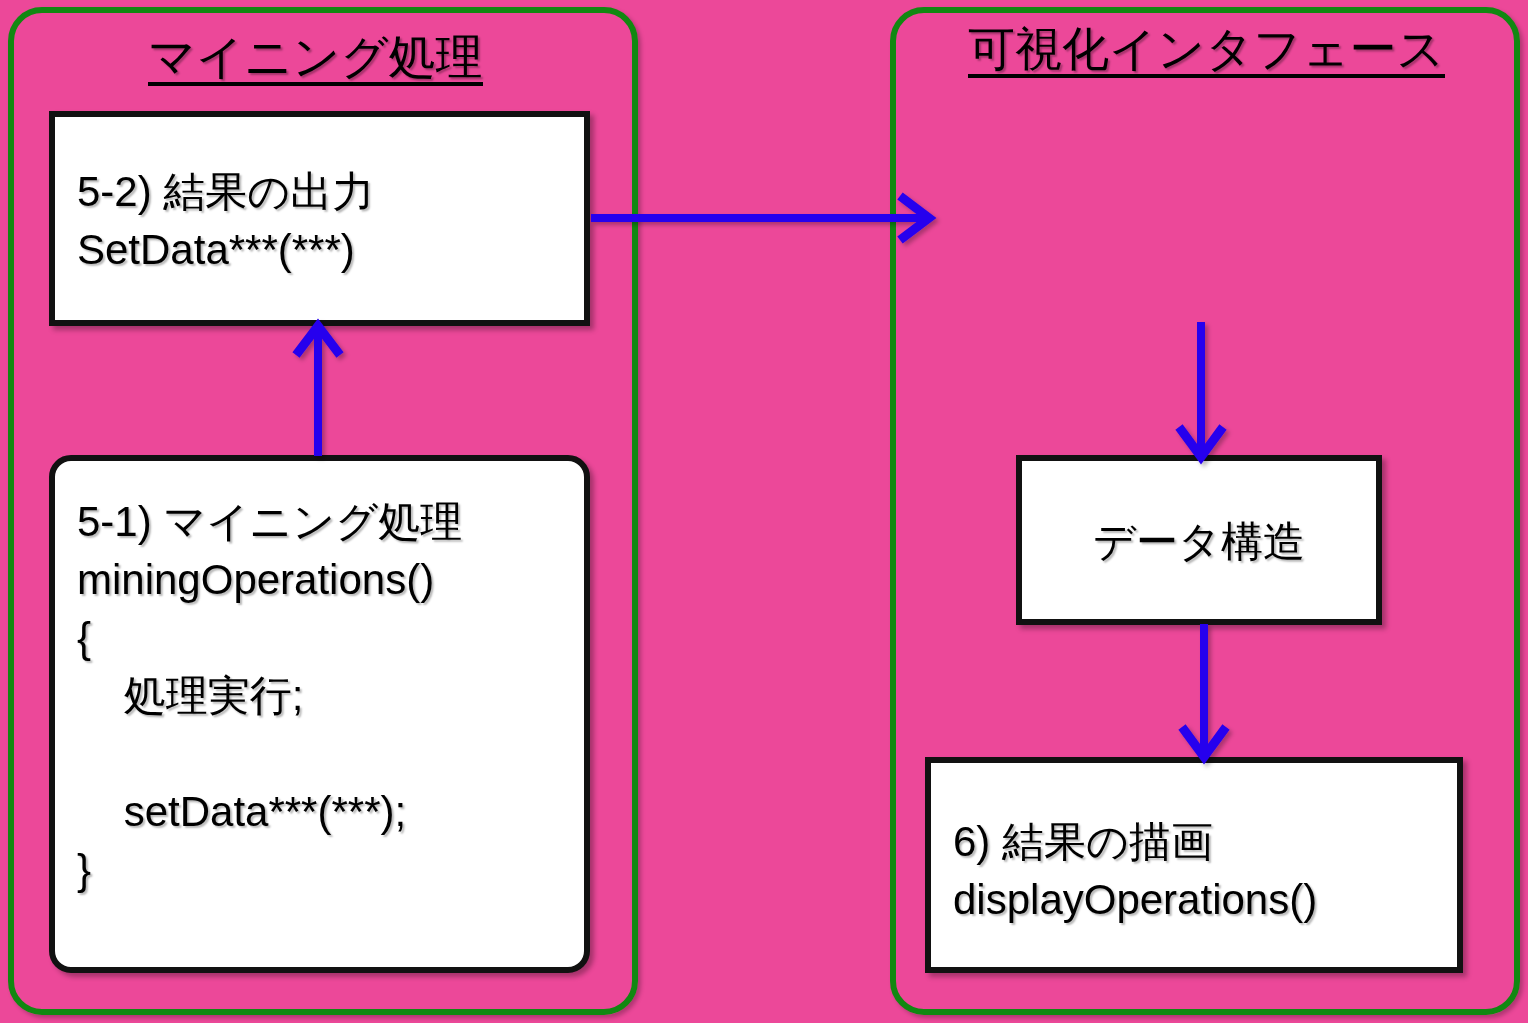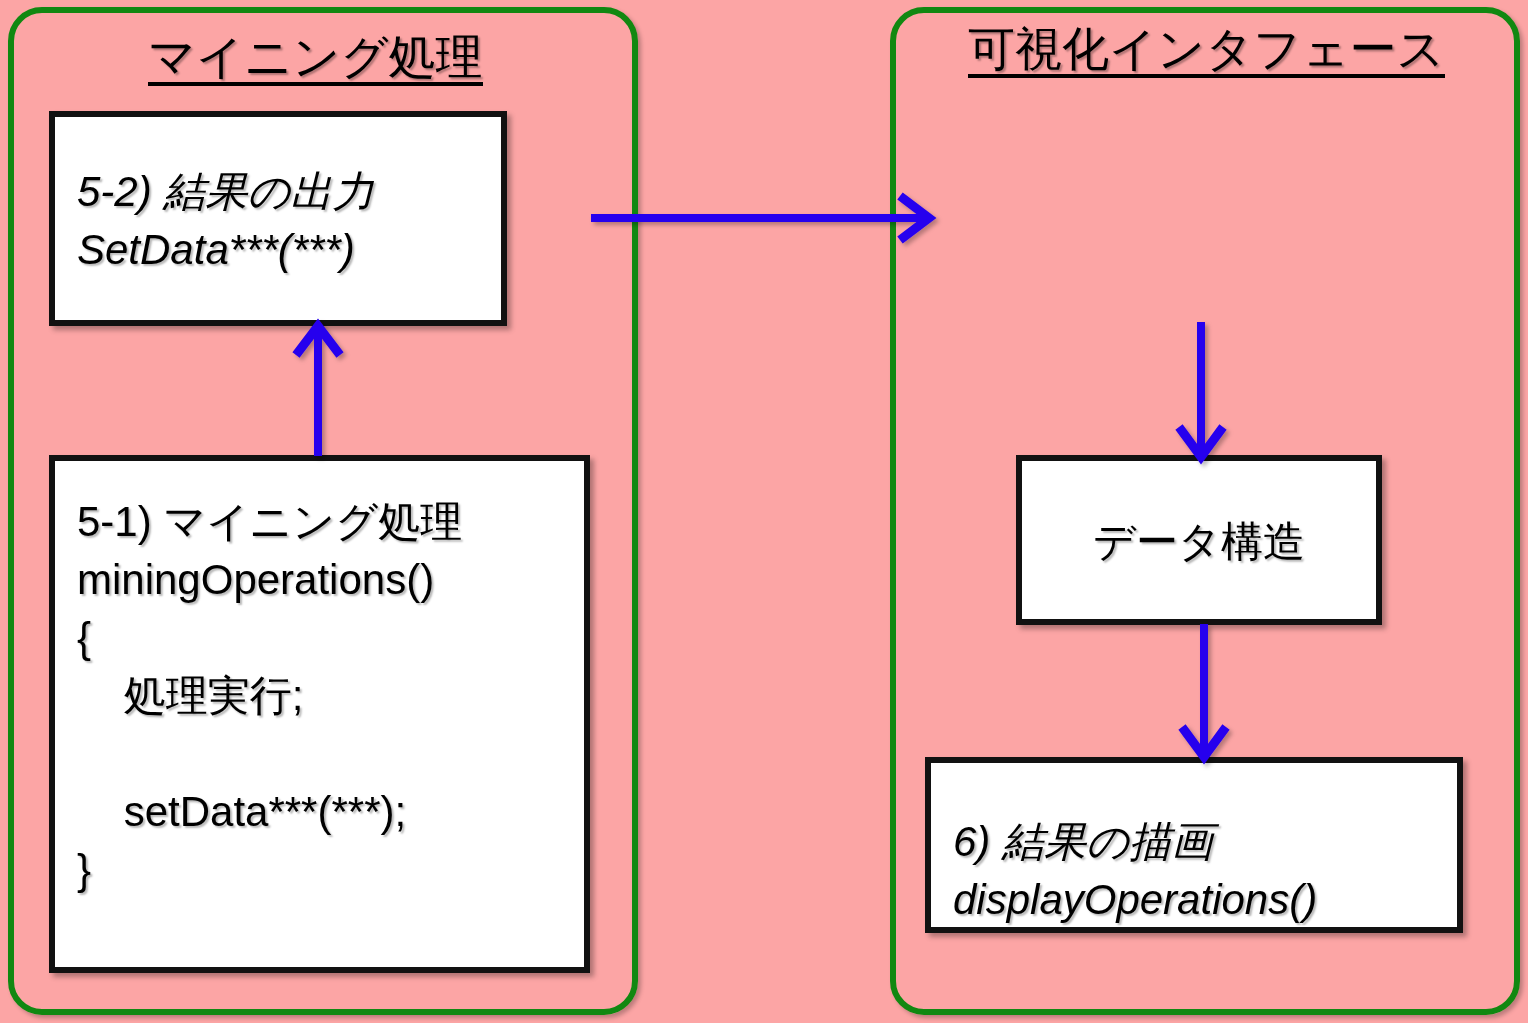--- a/index.html
+++ b/index.html
@@ -10,21 +10,21 @@
   }
   body {
     font-family: "Liberation Sans", "DejaVu Sans", sans-serif;
     color: #000000;
   }
 
   #canvas {
     position: relative;
     width: 1528px;
     height: 1023px;
-    background: #fca5a5;
+    background: #ec4899;
     overflow: hidden;
   }
 
   
   .group {
     position: absolute;
     border: 6px solid #118811;
     border-radius: 34px;
     background: transparent;
     box-sizing: border-box;
@@ -63,33 +63,33 @@
     white-space: pre;
     color: #000000;
     text-shadow: 2px 2px 2px rgba(0,0,0,0.28);
   }
   .box-text.centered {
     left: 0;
     right: 0;
     text-align: center;
   }
 
-  #box-output        { left: 49px;  top: 111px; width: 458px; height: 215px; font-style: italic; }
+  #box-output        { left: 49px;  top: 111px; width: 541px; height: 215px; }
   #box-output-text   { left: 22px;  top: 46px; }
 
-  #box-mining        { left: 49px;  top: 455px; width: 541px; height: 518px; }
+  #box-mining        { left: 49px;  top: 455px; width: 541px; height: 518px; border-radius: 22px; }
   #box-mining-text   { left: 22px;  top: 32px; }
 
   #box-receive       { left: 925px; top: 114px; width: 545px; height: 211px; }
   #box-receive-text  { left: 22px;  top: 44px; }
 
   #box-datastruct    { left: 1016px; top: 455px; width: 366px; height: 170px; font-family: Liberation Serif, serif; }
   #box-datastruct-text { top: 52px; }
 
-  #box-display       { left: 925px; top: 757px; width: 538px; height: 176px; font-style: italic; }
+  #box-display       { left: 925px; top: 757px; width: 538px; height: 216px; }
   #box-display-text  { left: 22px;  top: 50px; }
 
   
   #arrow-layer {
     position: absolute;
     left: 0;
     top: 0;
     width: 1528px;
     height: 1023px;
     pointer-events: none;

